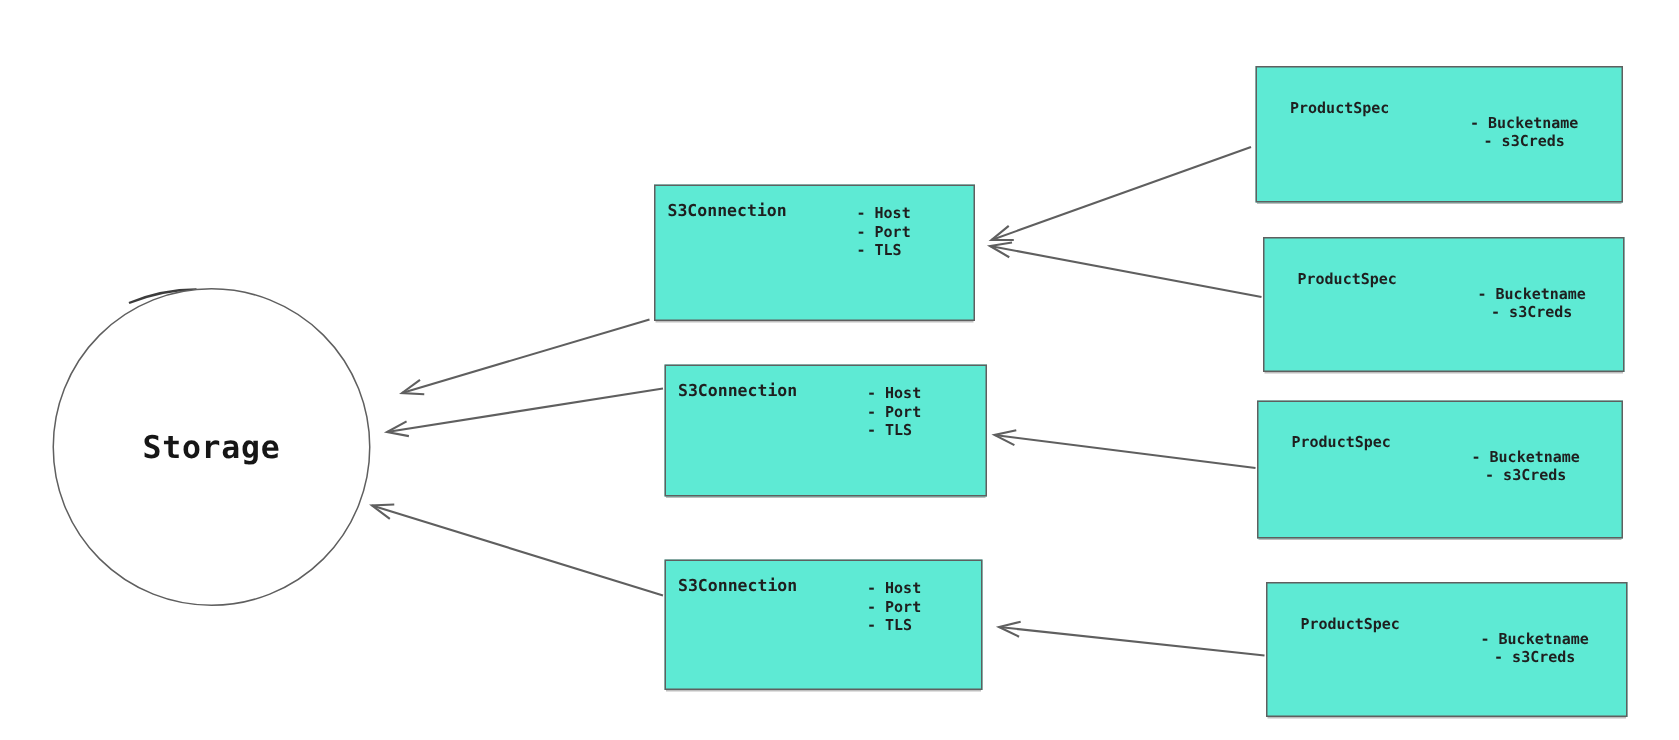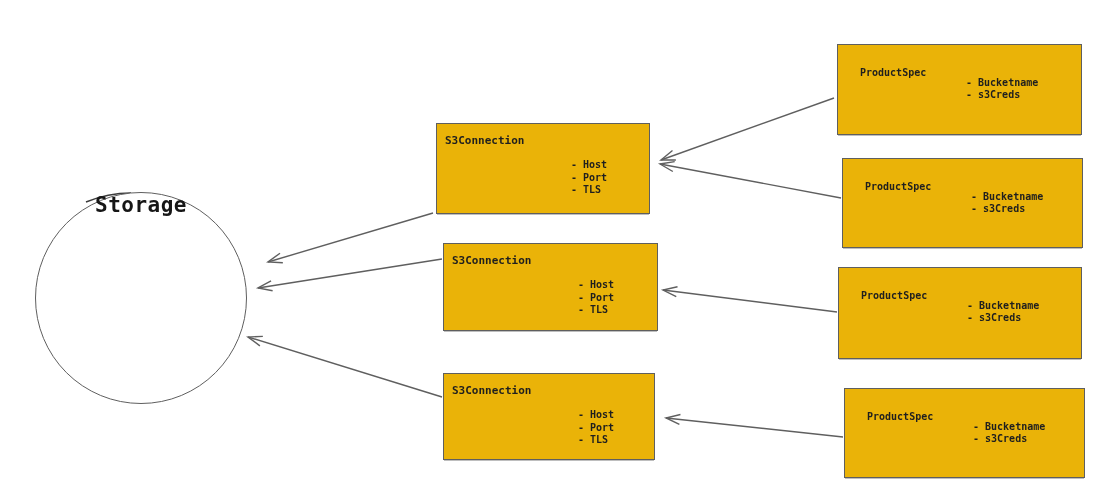--- a/index.html
+++ b/index.html
@@ -26,56 +26,57 @@
     position: absolute;
     left: 35px;
     top: 192px;
     width: 212px;
     height: 212px;
     border: 1.6px solid #5f5f5f;
     border-radius: 50%;
     box-sizing: border-box;
     background: #ffffff;
     display: flex;
+    align-items: center;
     justify-content: center;
   }
   .storage-label {
     font-size: 21px;
     font-weight: bold;
     letter-spacing: 0.5px;
     color: #161616;
   }
   .node-box {
     position: absolute;
     box-sizing: border-box;
     border: 1.4px solid #5f5f5f;
-    background: #eab308;
+    background: #5eead4;
     box-shadow: 0 2px 0 -1px rgba(110,110,110,0.45);
   }
   .box-title {
     position: absolute;
     white-space: nowrap;
     font-weight: bold;
     color: #1f1f1f;
   }
   .box-attrs {
     position: absolute;
     white-space: nowrap;
     font-weight: bold;
     color: #1f1f1f;
   }
   
   .s3 .box-title { left: 8px; top: 10px; font-size: 11px; }
-  .s3 .box-attrs { left: 134px; top: 35px; font-size: 10px; line-height: 12.5px; }
+  .s3 .box-attrs { left: 134px; top: 13px; font-size: 10px; line-height: 12.5px; }
   #s3c1 { left: 436px; top: 123px; width: 214px; height: 91px; }
   #s3c2 { left: 443px; top: 243px; width: 215px; height: 88px; }
   #s3c3 { left: 443px; top: 373px; width: 212px; height: 87px; }
   
   .ps .box-title { left: 22px; top: 22px; font-size: 10px; }
-  .ps .box-attrs { left: 128px; top: 32px; font-size: 10px; line-height: 12px; }
+  .ps .box-attrs { left: 142px; top: 32px; font-size: 10px; line-height: 12px; text-align: center; }
   #ps1 { left: 837px; top: 44px;  width: 245px; height: 91px; }
   #ps2 { left: 842px; top: 158px; width: 241px; height: 90px; }
   #ps3 { left: 838px; top: 267px; width: 244px; height: 92px; }
   #ps4 { left: 844px; top: 388px; width: 241px; height: 90px; }
 </style>
 </head>
 <body>
 
 <div class="canvas">
 

